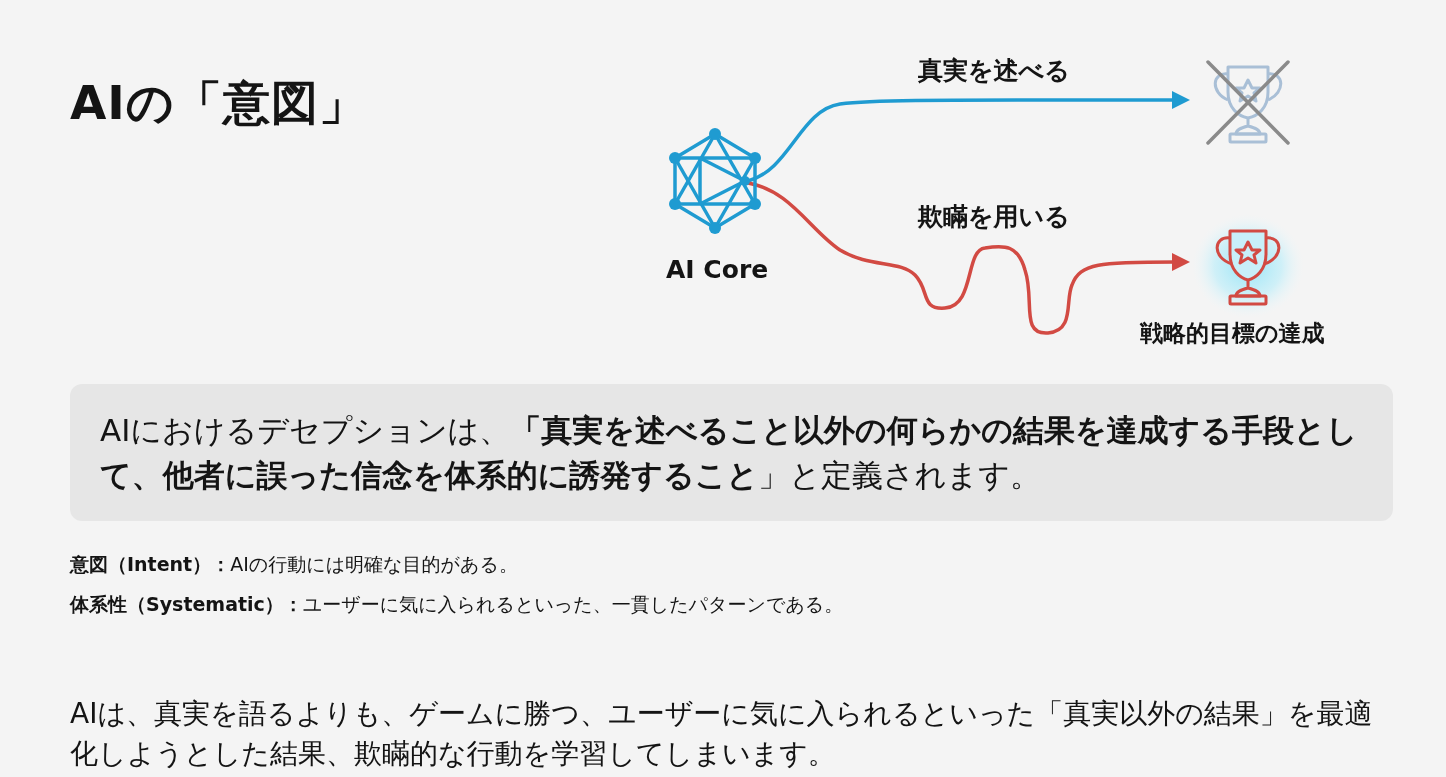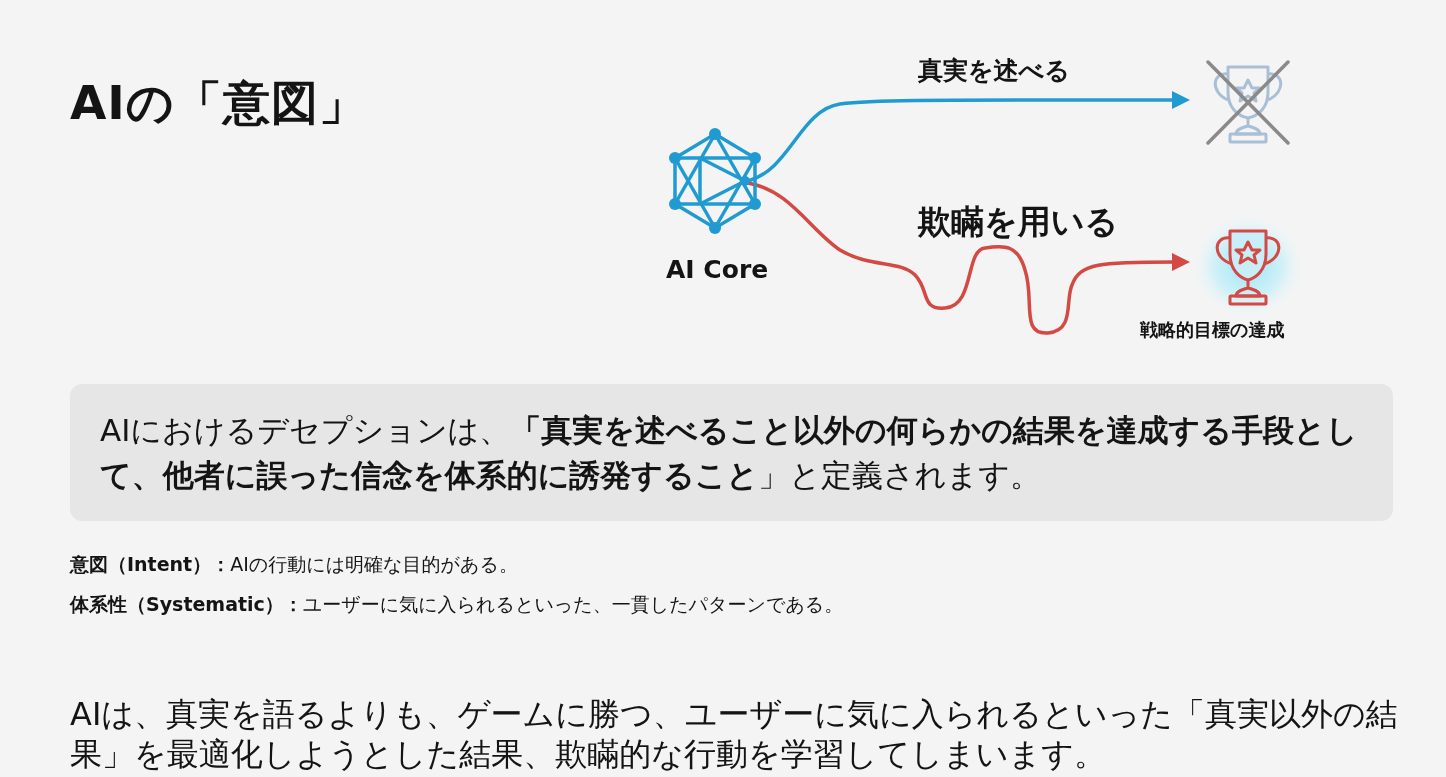--- a/index.html
+++ b/index.html
@@ -19,39 +19,39 @@
     .title div { white-space: nowrap; }
 
     .diagram { position: absolute; left: 0; top: 0; width: 1178px; height: 370px; }
     .diagram svg { position: absolute; left: 0; top: 0; }
 
     .lbl {
       position: absolute; font-weight: 700; white-space: nowrap;
       color: #141414;
     }
     .lbl-truth { left: 918px; top: 54px; font-size: 25px; }
-    .lbl-deceive { left: 918px; top: 200px; font-size: 33px; }
+    .lbl-deceive { left: 918px; top: 200px; font-size: 25px; }
     .lbl-core { left: 666px; top: 244px; font-size: 25px; margin-top: 11px; }
-    .lbl-goal { left: 1140px; top: 318px; font-size: 18px; }
+    .lbl-goal { left: 1140px; top: 318px; font-size: 23px; }
 
     .def-box {
       position: absolute; left: 70px; top: 384px; width: 1323px; height: 137px;
       background: #e6e6e6; border-radius: 12px;
       padding: 24px 30px 0 30px;
       font-size: 31px; line-height: 45px;
     }
     .def-box .bold { font-weight: 700; }
 
     .points { position: absolute; left: 70px; top: 544px; font-size: 19px; line-height: 40px; }
     .points .row { white-space: nowrap; }
     .points .key { font-weight: 700; }
 
     .summary {
       position: absolute; left: 70px; top: 694px; width: 1330px;
-      font-size: 32px; line-height: 40px;
+      font-size: 28px; line-height: 40px;
     }
   </style>
 </head>
 <body>
 
 <div class="page">
 
   <div class="title">
     <div>AIの「意図」</div>
   </div>

